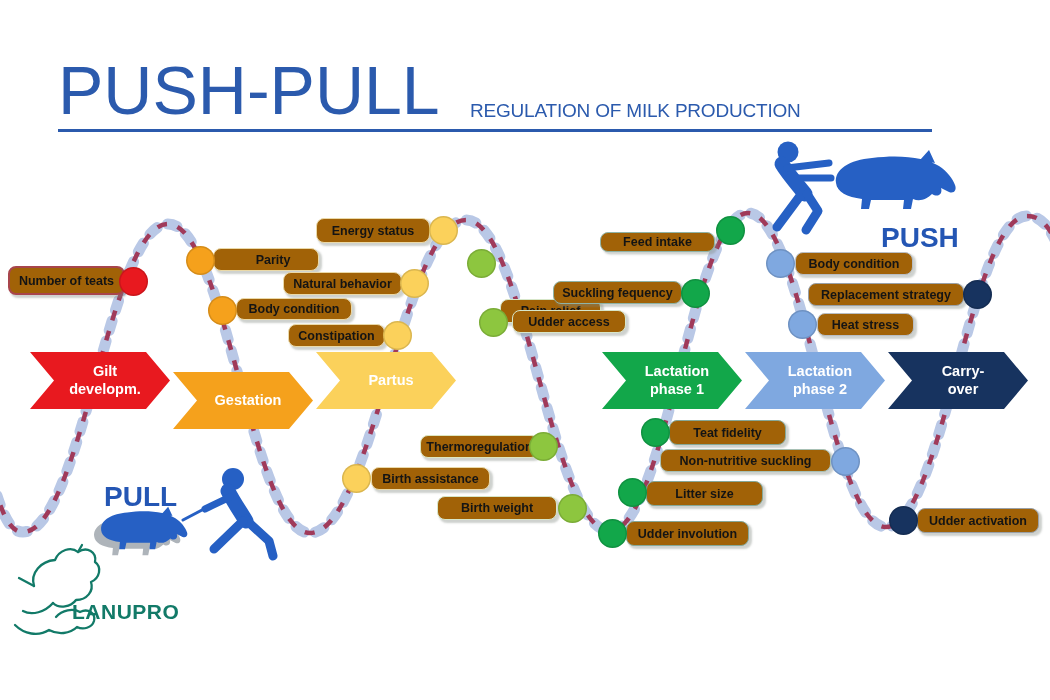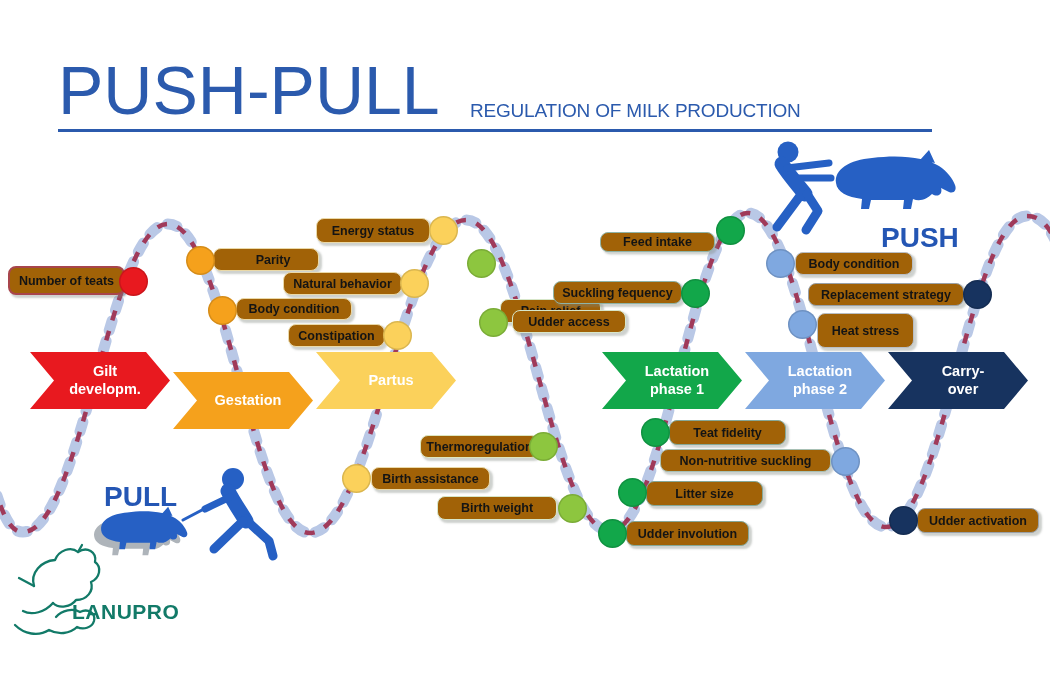--- a/index.html
+++ b/index.html
@@ -74,21 +74,21 @@
       <div class="f-box" style="left: 512px; top: 310px; width: 114px; height: 23px; border-color: rgb(215, 230, 201); border-width: 1px;">Udder access</div>
       <div class="f-dot" style="left: 478.5px; top: 307.5px; background: rgb(141, 198, 63);"></div>
       <div class="f-box" style="left: 553px; top: 281px; width: 129px; height: 23px; border-color: rgb(143, 179, 166); border-width: 1px;">Suckling fequency</div>
       <div class="f-dot" style="left: 680.5px; top: 278.5px; background: rgb(18, 167, 74);"></div>
       <div class="f-box" style="left: 600px; top: 232px; width: 115px; height: 20px; border-color: rgb(143, 179, 166); border-width: 1px;">Feed intake</div>
       <div class="f-dot" style="left: 715.5px; top: 215.5px; background: rgb(18, 167, 74);"></div>
       <div class="f-box" style="left: 795px; top: 252px; width: 118px; height: 23px; border-color: rgb(185, 190, 196); border-width: 1px;">Body condition</div>
       <div class="f-dot" style="left: 765.5px; top: 248.5px; background: rgb(127, 168, 224);"></div>
       <div class="f-box" style="left: 808px; top: 283px; width: 156px; height: 23px; border-color: rgb(154, 161, 168); border-width: 1px;">Replacement strategy</div>
       <div class="f-dot" style="left: 962.5px; top: 279.5px; background: rgb(23, 51, 95);"></div>
-      <div class="f-box" style="left: 817px; top: 313px; width: 97px; height: 35px; border-color: rgb(185, 190, 196); border-width: 1px;">Heat stress</div>
+      <div class="f-box" style="left: 817px; top: 313px; width: 97px; height: 23px; border-color: rgb(185, 190, 196); border-width: 1px;">Heat stress</div>
       <div class="f-dot" style="left: 787.5px; top: 309.5px; background: rgb(127, 168, 224);"></div>
       <div class="f-box" style="left: 420px; top: 435px; width: 119px; height: 23px; border-color: rgb(221, 230, 192); border-width: 1px;">Thermoregulation</div>
       <div class="f-dot" style="left: 528.5px; top: 431.5px; background: rgb(141, 198, 63);"></div>
       <div class="f-box" style="left: 371px; top: 467px; width: 119px; height: 23px; border-color: rgb(234, 217, 168); border-width: 1px;">Birth assistance</div>
       <div class="f-dot" style="left: 341.5px; top: 463.5px; background: rgb(251, 209, 91);"></div>
       <div class="f-box" style="left: 437px; top: 496px; width: 120px; height: 24px; border-color: rgb(215, 230, 201); border-width: 1px;">Birth weight</div>
       <div class="f-dot" style="left: 557.5px; top: 493.5px; background: rgb(141, 198, 63);"></div>
       <div class="f-box" style="left: 669px; top: 420px; width: 117px; height: 25px; border-color: rgb(134, 168, 152); border-width: 1px;">Teat fidelity</div>
       <div class="f-dot" style="left: 640.5px; top: 417.5px; background: rgb(18, 167, 74);"></div>
       <div class="f-box" style="left: 660px; top: 449px; width: 171px; height: 23px; border-color: rgb(168, 192, 180); border-width: 1px;">Non-nutritive suckling</div>

